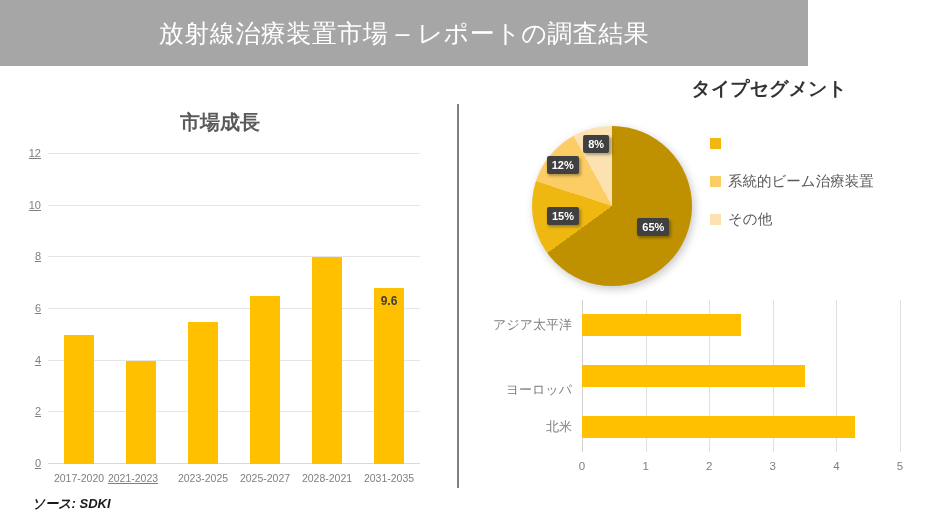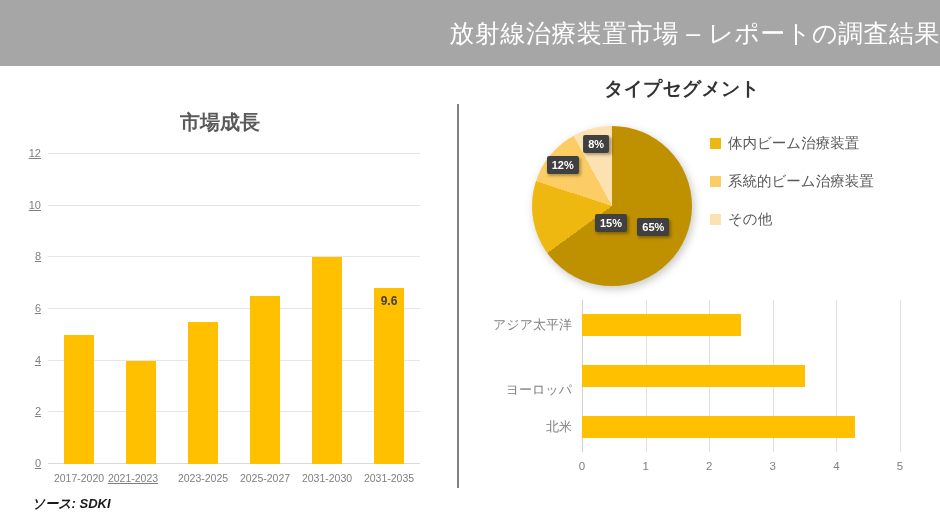--- a/index.html
+++ b/index.html
@@ -12,25 +12,25 @@
     height: 529px;
     font-family: "Liberation Sans", "DejaVu Sans", sans-serif;
     overflow: hidden;
     position: relative;
   }
 
   
   #header-banner {
     position: absolute;
     left: 0; top: 0;
-    width: 940px; height: 66px;
+    width: 808px; height: 66px;
     background: #a6a6a6;
     display: flex;
     align-items: center;
-    justify-content: flex-end;
+    justify-content: center;
   }
   #header-title {
     color: #ffffff;
     font-size: 25px;
     letter-spacing: 0.5px;
     font-weight: 400;
     white-space: nowrap;
   }
 
   
@@ -116,21 +116,21 @@
   
   #right-panel {
     position: absolute;
     left: 457px; top: 66px;
     width: 483px; height: 463px;
   }
   #pie-title {
     position: absolute;
     left: 60px; top: 10px;
     width: 330px;
-    text-align: center;
+    text-align: right;
     font-size: 19px;
     font-weight: bold;
     color: #333333;
   }
   #pie-wrap {
     position: absolute;
     left: 75px; top: 60px;
     width: 160px; height: 160px;
   }
   #pie {
@@ -247,45 +247,44 @@
         <span class="ylab">12</span>
       </div>
       <span class="xlab" style="position: absolute; left: 31px; top: 310px; transform: translateX(-50%); text-align: center;">2017-2020</span>
       <div class="vbar" style="height: 129.167px; left: 16px;"></div>
       <span class="xlab" style="position: absolute; left: 85px; top: 310px; transform: translateX(-50%); text-decoration: underline;">2021-2023</span>
       <div class="vbar" style="height: 103.333px; left: 78px;"></div>
       <span class="xlab" style="position: absolute; left: 155px; top: 310px; transform: translateX(-50%);">2023-2025</span>
       <div class="vbar" style="height: 142.083px; left: 140px;"></div>
       <span class="xlab" style="position: absolute; left: 217px; top: 310px; transform: translateX(-50%);">2025-2027</span>
       <div class="vbar" style="height: 167.917px; left: 202px;"></div>
-      <span class="xlab" style="position: absolute; left: 279px; top: 310px; transform: translateX(-50%);">2031-2030</span>
+      <span class="xlab" style="position: absolute; left: 279px; top: 310px; transform: translateX(-50%);">2028-2021</span>
       <div class="vbar" style="height: 206.667px; left: 264px;"></div>
       <span class="xlab" style="position: absolute; left: 341px; top: 310px; transform: translateX(-50%);">2031-2035</span>
       <div class="vbar" style="height: 176px; left: 326px;">
         <span class="vbar-value">9.6</span>
       </div>
     </div>
   <div id="source-note">ソース: SDKI</div>
 </div>
 
 <div id="right-panel">
   <div id="pie-title">タイプセグメント</div>
 
   <div id="pie-wrap">
     <div id="pie" style="background: conic-gradient(rgb(191, 144, 0) 0deg, rgb(191, 144, 0) 234deg, rgb(239, 184, 16) 234deg, rgb(239, 184, 16) 288deg, rgb(252, 205, 100) 288deg, rgb(252, 205, 100) 331.2deg, rgb(252, 226, 176) 331.2deg, rgb(252, 226, 176) 360deg);"></div>
   <div class="pie-label" style="left: 121.343px; top: 101.065px;">65%</div>
-      <div class="pie-label" style="left: 31.0107px; top: 97px; margin-left: 48px;">15%</div>
+      <div class="pie-label" style="left: 31.0107px; top: 90px;">15%</div>
       <div class="pie-label" style="left: 30.6872px; top: 39.2049px;">12%</div>
       <div class="pie-label" style="left: 64.0838px; top: 18.0107px;">8%</div>
     </div>
 
   <div id="pie-legend">
       <div class="legend-row">
         <span class="legend-swatch" style="background: rgb(239, 184, 16);"></span>
-        <span class="legend-text">体内ビーム治療装置</span>
       </div>
       <div class="legend-row">
         <span class="legend-swatch" style="background: rgb(252, 205, 100);"></span>
         <span class="legend-text">系統的ビーム治療装置</span>
       </div>
       <div class="legend-row">
         <span class="legend-swatch" style="background: rgb(252, 226, 176);"></span>
         <span class="legend-text">その他</span>
       </div>
     </div>

